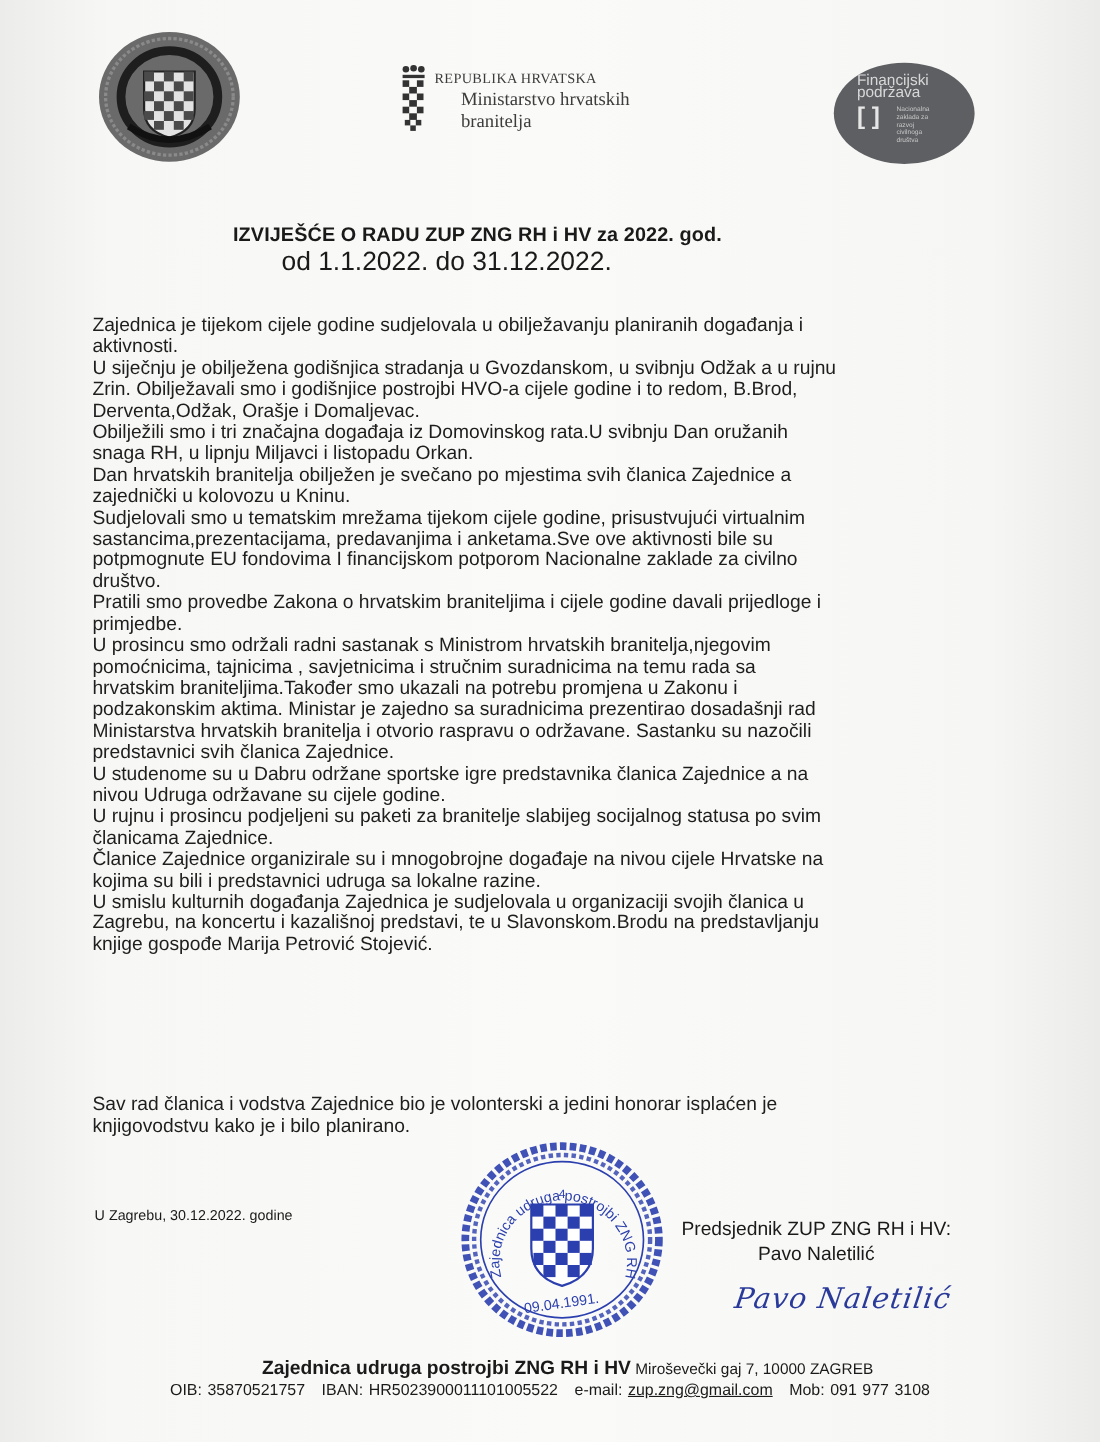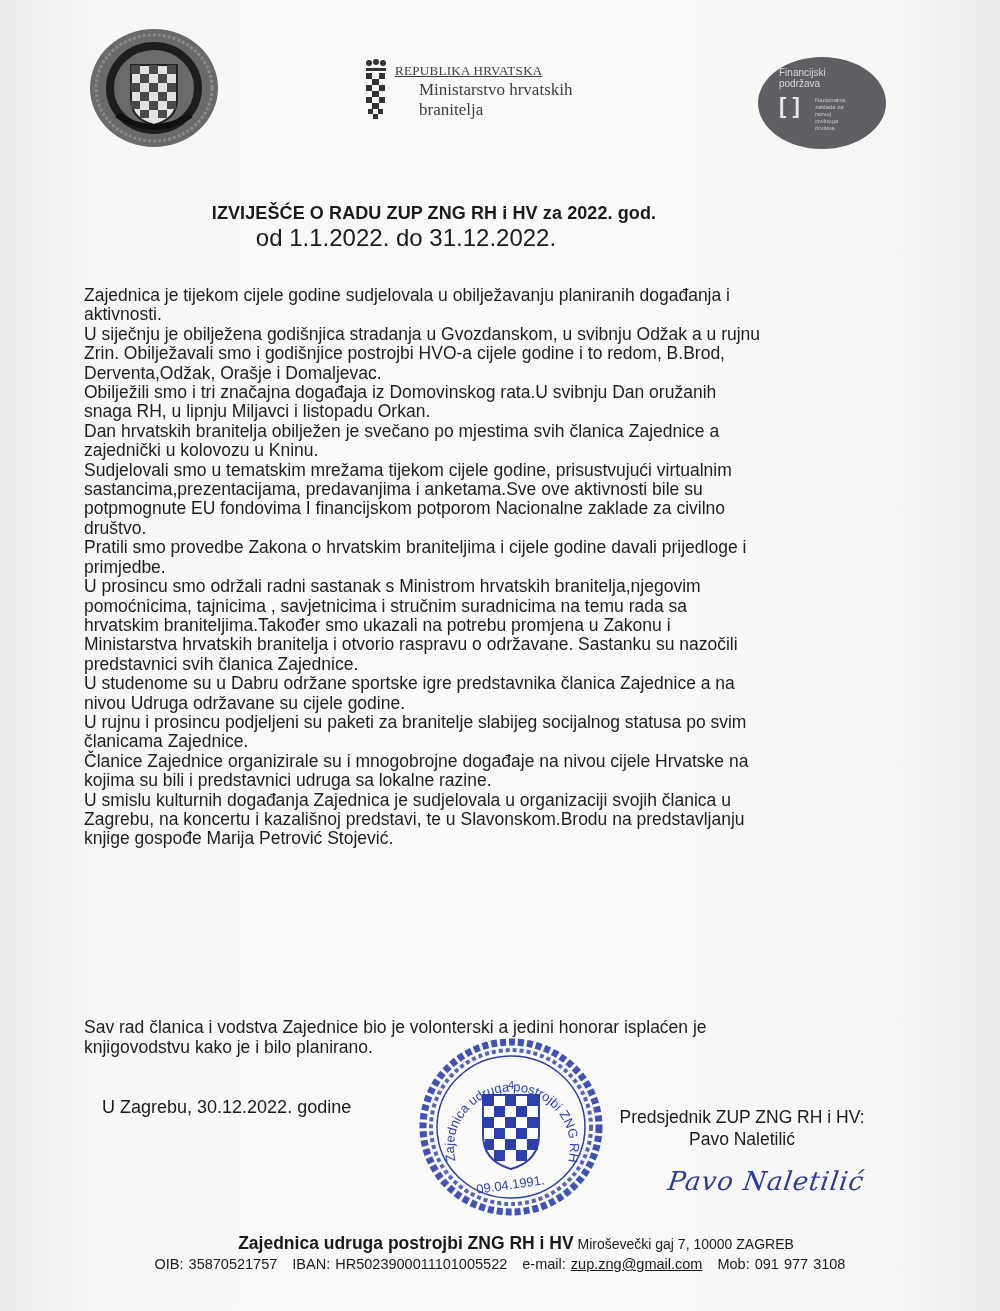--- a/index.html
+++ b/index.html
@@ -19,28 +19,28 @@
     .logo-left {
       position: absolute; left: 87px; top: 27px; width: 135px; height: 122px;
     }
     .logo-center {
       position: absolute; left: 365px; top: 58px; height: 80px; display: flex; align-items: flex-start;
     }
     .ministry-text {
       margin-left: 8px; margin-top: 4px;
       font-family: "Liberation Serif", serif; color: #3c3c3c; line-height: 20px;
     }
-    .ministry-text .l1 { font-size: 13px; letter-spacing: 0.3px; line-height: 18px; text-decoration: underline; }
+    .ministry-text .l1 { font-size: 13px; letter-spacing: 0.3px; line-height: 18px; }
     .ministry-text .l2, .ministry-text .l3 { font-size: 17px; margin-left: 24px; }
     .logo-right {
       position: absolute; left: 758px; top: 57px; width: 128px; height: 92px;
       border-radius: 50%; background: #5e5f63; color: #d8d8d8;
       font-size: 9px;
     }
-    .logo-right .fin { position: absolute; left: 21px; top: 10px; line-height: 11px; font-size: 10px; }
+    .logo-right .fin { position: absolute; left: 21px; top: 10px; line-height: 11px; font-size: 14px; }
     .logo-right .bracket { position: absolute; left: 21px; top: 36px; font-size: 22px; font-weight: bold; color: #e6e6e6; }
     .logo-right .small { position: absolute; left: 57px; top: 40px; font-size: 6px; line-height: 7px; color: #c8c8c8; width: 50px; }
 
     
     .title {
       position: absolute; left: 0; width: 868px; top: 203px; text-align: center;
       font-weight: bold; font-size: 18px; letter-spacing: 0.1px;
     }
     .subtitle {
       position: absolute; left: 0; width: 812px; top: 224px; text-align: center;
@@ -48,26 +48,26 @@
     }
 
     
     .body-text {
       position: absolute; left: 84px; top: 286px; width: 850px;
       font-size: 17.5px; line-height: 19.4px; color: #1e1e1e;
     }
     .body-text p { margin: 0; }
     .closing {
       position: absolute; left: 84px; top: 993px; width: 820px;
-      font-size: 17.5px; line-height: 20px; color: #1e1e1e; margin-top: 24px;
+      font-size: 17.5px; line-height: 20px; color: #1e1e1e;
     }
 
     
     .place-date {
-      position: absolute; left: 102px; top: 1097px; font-size: 18px;
+      position: absolute; left: 86px; top: 1097px; font-size: 13px;
     }
     .stamp {
       position: absolute; left: 417px; top: 1037px; width: 188px; height: 180px;
     }
     .president {
       position: absolute; left: 582px; top: 1106px; width: 320px; text-align: center;
       font-size: 17.5px; line-height: 22px;
     }
     .signature {
       position: absolute; left: 668px; top: 1166px;
@@ -177,20 +177,21 @@
     <p>zajednički u kolovozu u Kninu.</p>
     <p>Sudjelovali smo u tematskim mrežama tijekom cijele godine, prisustvujući virtualnim</p>
     <p>sastancima,prezentacijama, predavanjima i anketama.Sve ove aktivnosti bile su</p>
     <p>potpmognute EU fondovima I financijskom potporom Nacionalne zaklade za civilno</p>
     <p>društvo.</p>
     <p>Pratili smo provedbe Zakona o hrvatskim braniteljima i cijele godine davali prijedloge i</p>
     <p>primjedbe.</p>
     <p>U prosincu smo održali radni sastanak s Ministrom hrvatskih branitelja,njegovim</p>
     <p>pomoćnicima, tajnicima , savjetnicima i stručnim suradnicima na temu rada sa</p>
     <p>hrvatskim braniteljima.Također smo ukazali na potrebu promjena u Zakonu i</p>
+    <p>podzakonskim aktima. Ministar je zajedno sa suradnicima prezentirao dosadašnji rad</p>
     <p>Ministarstva hrvatskih branitelja i otvorio raspravu o održavane. Sastanku su nazočili</p>
     <p>predstavnici svih članica Zajednice.</p>
     <p>U studenome su u Dabru održane sportske igre predstavnika  članica Zajednice a na</p>
     <p>nivou Udruga održavane su cijele godine.</p>
     <p>U rujnu i prosincu podjeljeni su paketi za branitelje slabijeg socijalnog statusa po svim</p>
     <p>članicama Zajednice.</p>
     <p>Članice Zajednice organizirale su i mnogobrojne događaje na nivou cijele Hrvatske na</p>
     <p>kojima su bili i predstavnici udruga sa lokalne razine.</p>
     <p>U smislu kulturnih događanja Zajednica je sudjelovala u organizaciji svojih članica u</p>
     <p>Zagrebu, na koncertu i kazališnoj predstavi, te u Slavonskom.Brodu na predstavljanju</p>

